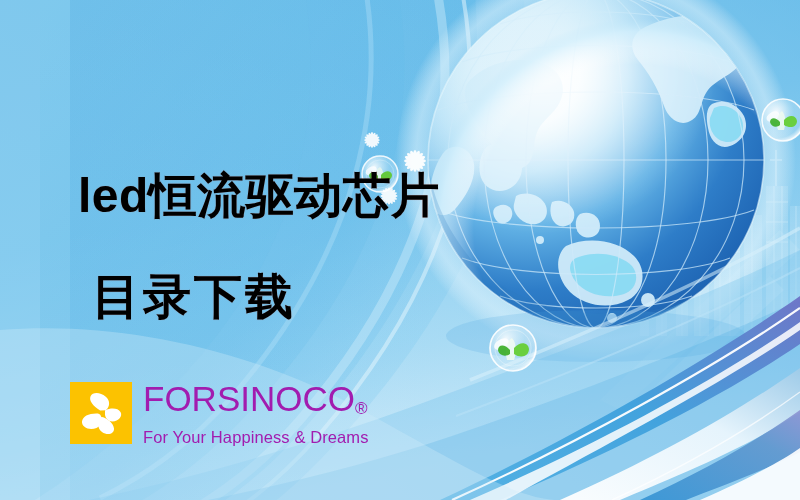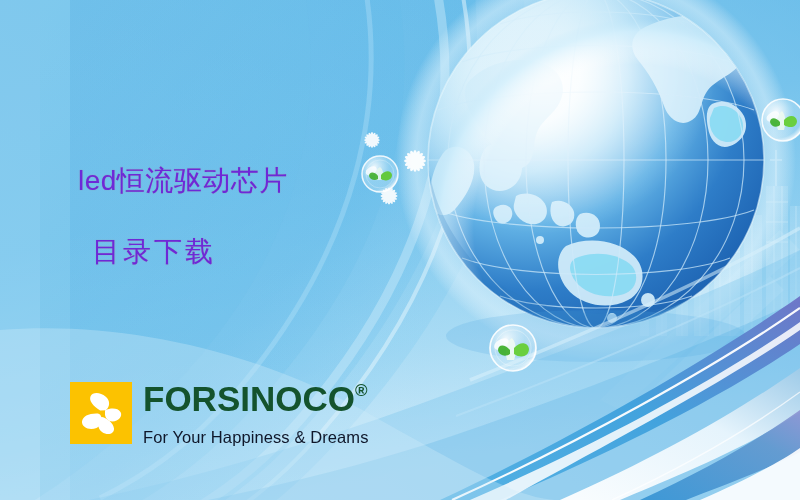--- a/index.html
+++ b/index.html
@@ -29,24 +29,24 @@
 
   
   .headline-block {
     position: absolute;
     left: 78px;
     top: 160px;
     width: 360px;
     z-index: 40;
   }
   .headline-line {
-    color: #6d28d9;
-    font-size: 28px;
+    color: #000000;
+    font-size: 48px;
     line-height: 1.52;
-    font-weight: 400;
+    font-weight: 700;
     white-space: nowrap;
     letter-spacing: .5px;
     text-shadow: 0 0 1px rgba(255,60,20,.35);
   }
   .headline-line.line-2 {
     padding-left: 14px;
     letter-spacing: 3px;
     margin-top: 28px;
   }
 
@@ -67,38 +67,38 @@
     position: relative;
   }
   .logo-mark svg { display: block; }
   .logo-words {
     margin-left: 11px;
     display: flex;
     flex-direction: column;
     justify-content: center;
   }
   .logo-name {
-    color: #14532d;
-    font-weight: bold;
+    color: #a21caf;
+    font-weight: normal;
     font-size: 35px;
     line-height: 1;
     letter-spacing: 0px;
     white-space: nowrap;
     display: flex;
-    align-items: flex-start;
+    align-items: flex-end;
   }
   .logo-reg {
     font-size: 17px;
     line-height: 1;
     position: relative;
     top: 1px;
     left: 0px;
   }
   .logo-tagline {
-    color: #0f172a;
+    color: #a21caf;
     font-size: 16.5px;
     line-height: 1;
     margin-top: 13px;
     letter-spacing: .1px;
     white-space: nowrap;
   }
 </style>
 </head>
 <body>
 

